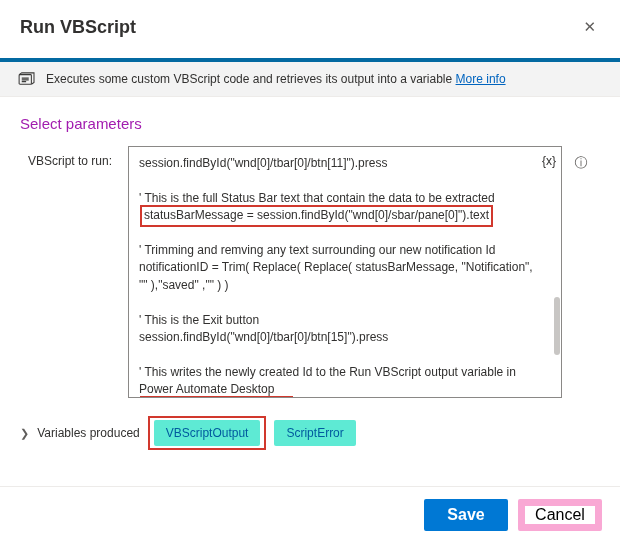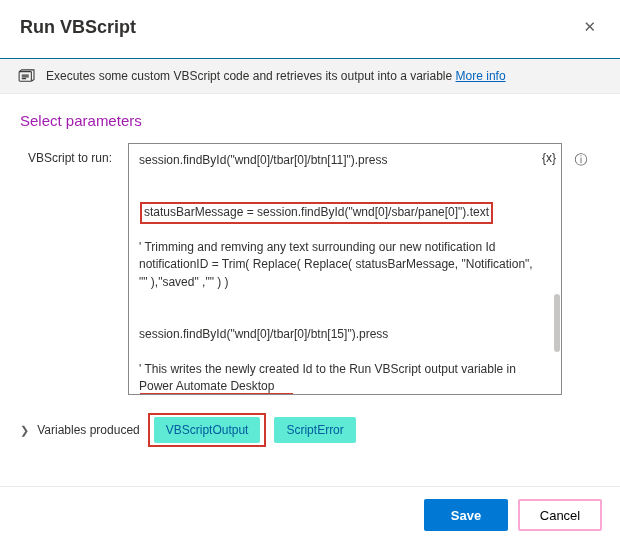--- a/index.html
+++ b/index.html
@@ -4,21 +4,21 @@
 <style>
   * { box-sizing: border-box; margin: 0; padding: 0; }
   body { font-family: "Segoe UI", sans-serif; font-size: 13px; color: #323130;
          width: 620px; height: 543px; overflow: hidden; background: #fff; }
   .dialog { display: flex; flex-direction: column; width: 100%; height: 100%; }
   .header { display: flex; align-items: center; justify-content: space-between;
             padding: 14px 20px 18px 20px; }
   .header h1 { font-weight: 600; font-size: 18px; }
   .close-x { font-size: 15px; color: #605e5c; cursor: pointer; padding: 4px; }
   .info-bar { display: flex; align-items: center; gap: 10px;
-              background: #f3f3f3; border-top: 1px solid #0369a1;
+              background: #f3f3f3; border-top: 4px solid #0369a1;
               border-bottom: 1px solid #edebe9; padding: 10px 18px;
               font-size: 12px; color: #323130; }
   .info-icon { width: 18px; height: 14px; flex-shrink: 0; }
   .info-icon svg { width: 18px; height: 14px; stroke: #3b3a39; fill: none;
                    stroke-width: 1.2; }
   .info-bar a { color: #0064bf; text-decoration: underline; cursor: pointer; }
   .section-title { font-size: 15px; font-weight: 400; color: #a21caf;
                    padding: 18px 20px 14px 20px; }
   .param-row { display: flex; align-items: flex-start; gap: 8px;
                padding: 0 28px; }
@@ -38,22 +38,22 @@
   .vars-row { display: flex; align-items: center; gap: 8px;
               padding: 18px 20px 0 20px; font-size: 12px; color: #323130; }
   .chev { font-size: 11px; color: #605e5c; cursor: pointer; }
   .chip { display: inline-flex; align-items: center; background: #5eead4;
           color: #005a9e; padding: 6px 12px; font-size: 12px;
           border-radius: 2px; cursor: pointer; }
   .vars-hl { border: 2px solid #d1382d; padding: 2px 4px; }
   .footer { margin-top: auto; border-top: 1px solid #edebe9;
             padding: 12px 18px; display: flex; justify-content: flex-end;
             gap: 10px; }
-  .btn { min-width: 84px; height: 32px; font-size: 13px;
-         border: 2px solid #f9a8d4; background: #fff; cursor: pointer;
+  .btn { min-width: 84px; height: 32px; font-size: 16px;
+         border: 7px solid #f9a8d4; background: #fff; cursor: pointer;
          border-radius: 2px; }
   .btn.primary { background: #0078d4; color: #fff; border-color: #0078d4;
                  font-weight: 600; }
   .scrollbar-track { position: absolute; right: 2px; top: 60%; height: 58px;
                      width: 6px; background: #c8c6c4; border-radius: 3px; }
 </style>
 </head>
 <body>
 <div class="dialog">
 
@@ -75,25 +75,25 @@
     </span>
   </div>
 
   <div class="section-title">Select parameters</div>
 
   <div class="param-row">
     <div class="label">VBScript to run:</div>
     <div class="editor-wrap">
       <div class="editor">
 <span>session.findById("wnd[0]/tbar[0]/btn[11]").press</span><br><br>
-<br>
+<span>' This is the full Status Bar text that contain the data to be extracted</span><br>
 <span class="hl">statusBarMessage = session.findById("wnd[0]/sbar/pane[0]").text</span><br><br>
 <span>' Trimming and remving any text surrounding our new notification Id</span><br>
 <span>notificationID = Trim( Replace( Replace( statusBarMessage, "Notification", "" ),"saved" ,""  ) )</span><br><br>
-<br>
+<span>' This is the Exit button</span><br>
 <span>session.findById("wnd[0]/tbar[0]/btn[15]").press</span><br><br>
 <span>' This writes the newly created Id to the Run VBScript output variable in Power Automate Desktop</span><br>
 <span class="hl">WScript.Echo notificationID</span>
       </div>
       <span class="editor-vars">{x}</span>
       <div class="scrollbar-track"></div>
     </div>
     <div class="info-circ">ⓘ</div>
   </div>
 

